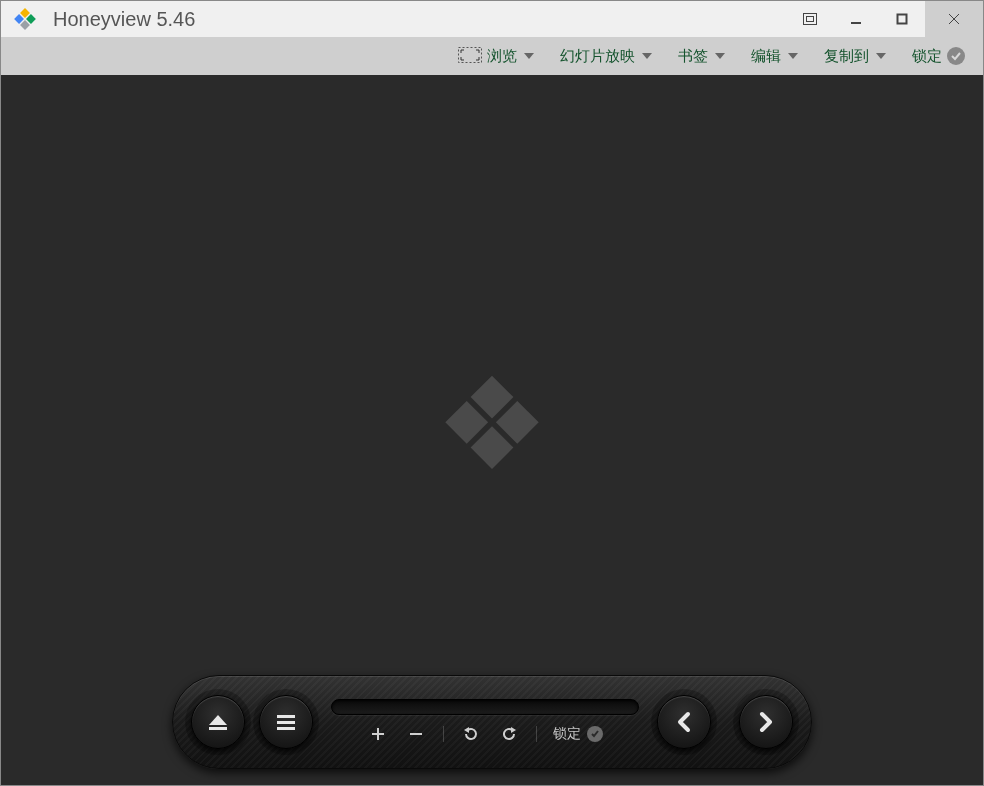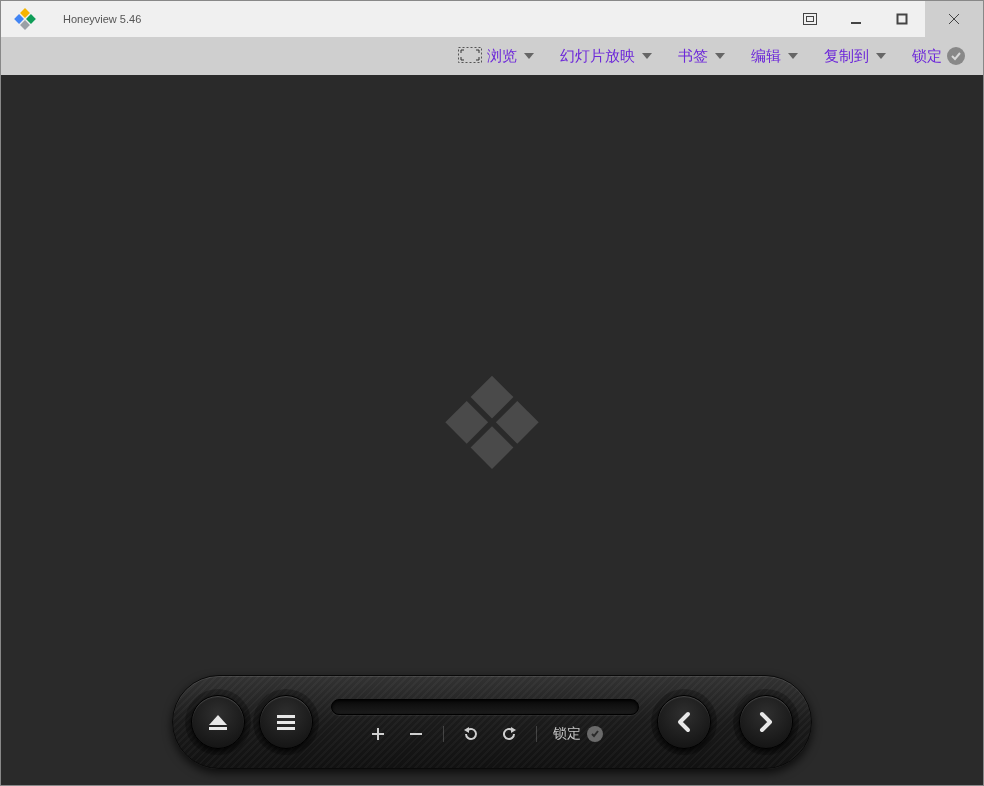--- a/index.html
+++ b/index.html
@@ -10,22 +10,22 @@
   .titlebar {
     height: 36px;
     background: #f0f0f0;
     display: flex;
     align-items: center;
     padding-left: 10px;
     position: relative;
   }
   .titlebar-icon svg { display: block; }
   .titlebar-title {
-    margin-left: 24px;
-    font-size: 11px;
+    margin-left: 14px;
+    font-size: 20px;
     color: #555;
   }
   .win-ctrls {
     margin-left: auto;
     display: flex;
     height: 100%;
   }
   .win-btn {
     width: 46px;
     height: 100%;
@@ -39,21 +39,21 @@
   
   .toolbar {
     height: 38px;
     background: #cfcfcf;
     display: flex;
     align-items: center;
     justify-content: flex-end;
     padding-right: 18px;
     gap: 26px;
     font-size: 15px;
-    color: #6d28d9;
+    color: #14532d;
   }
   .menu-item {
     display: flex;
     align-items: center;
     gap: 5px;
   }
   .menu-dd { width: 0; height: 0; border-left: 5px solid transparent; border-right: 5px solid transparent; border-top: 6px solid #666; margin-left: 2px; }
 
   .lock-check {
     width: 18px; height: 18px; border-radius: 50%; background: #888;

